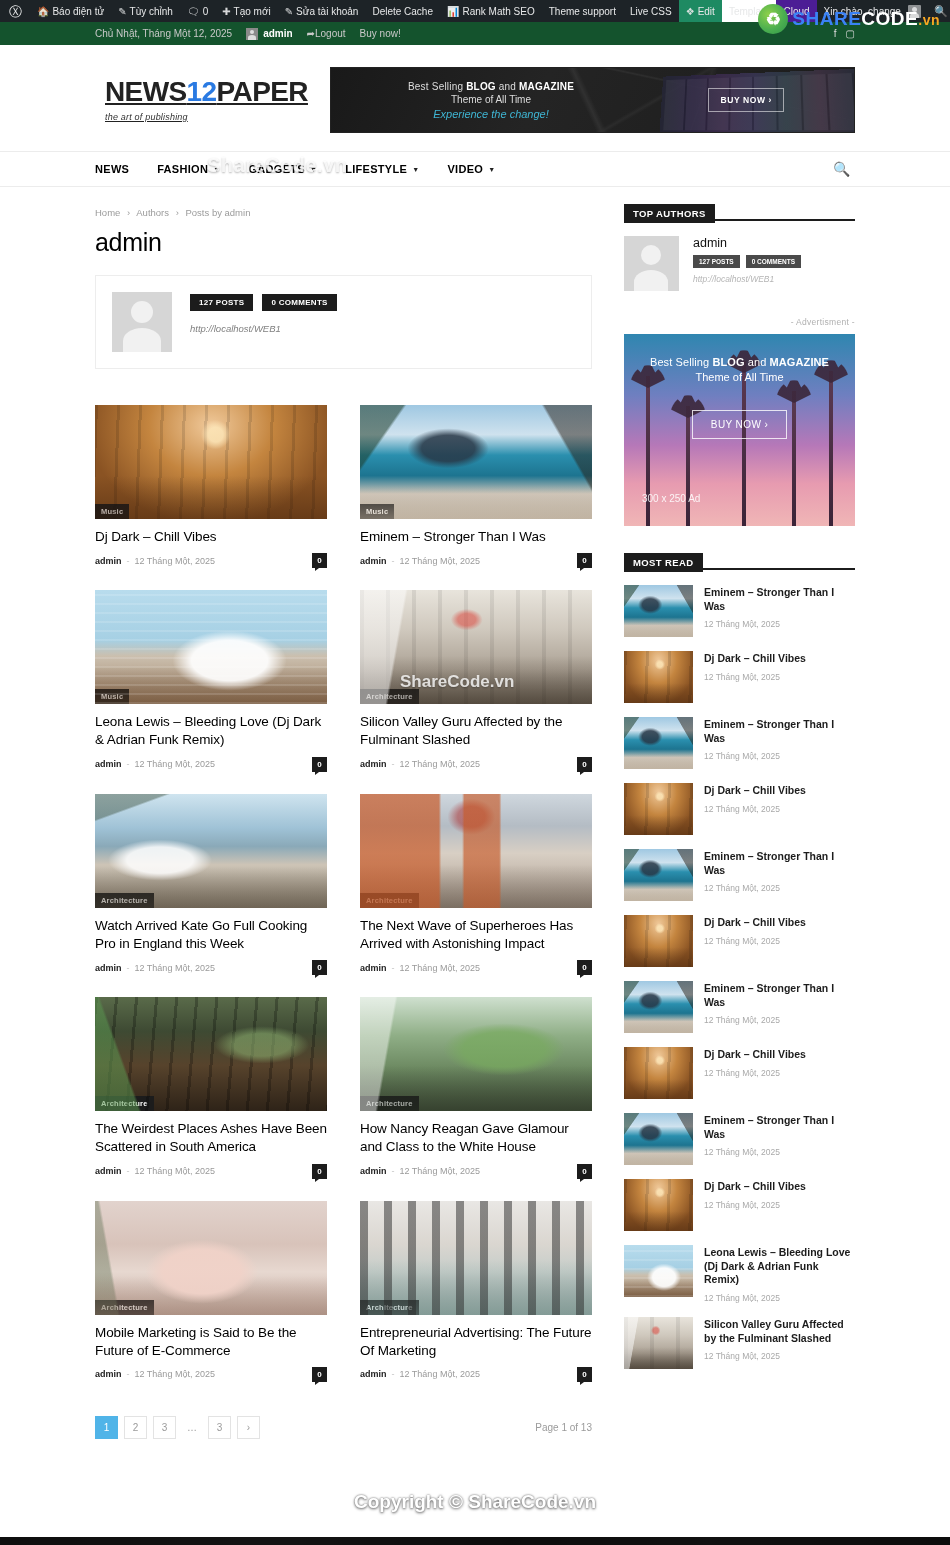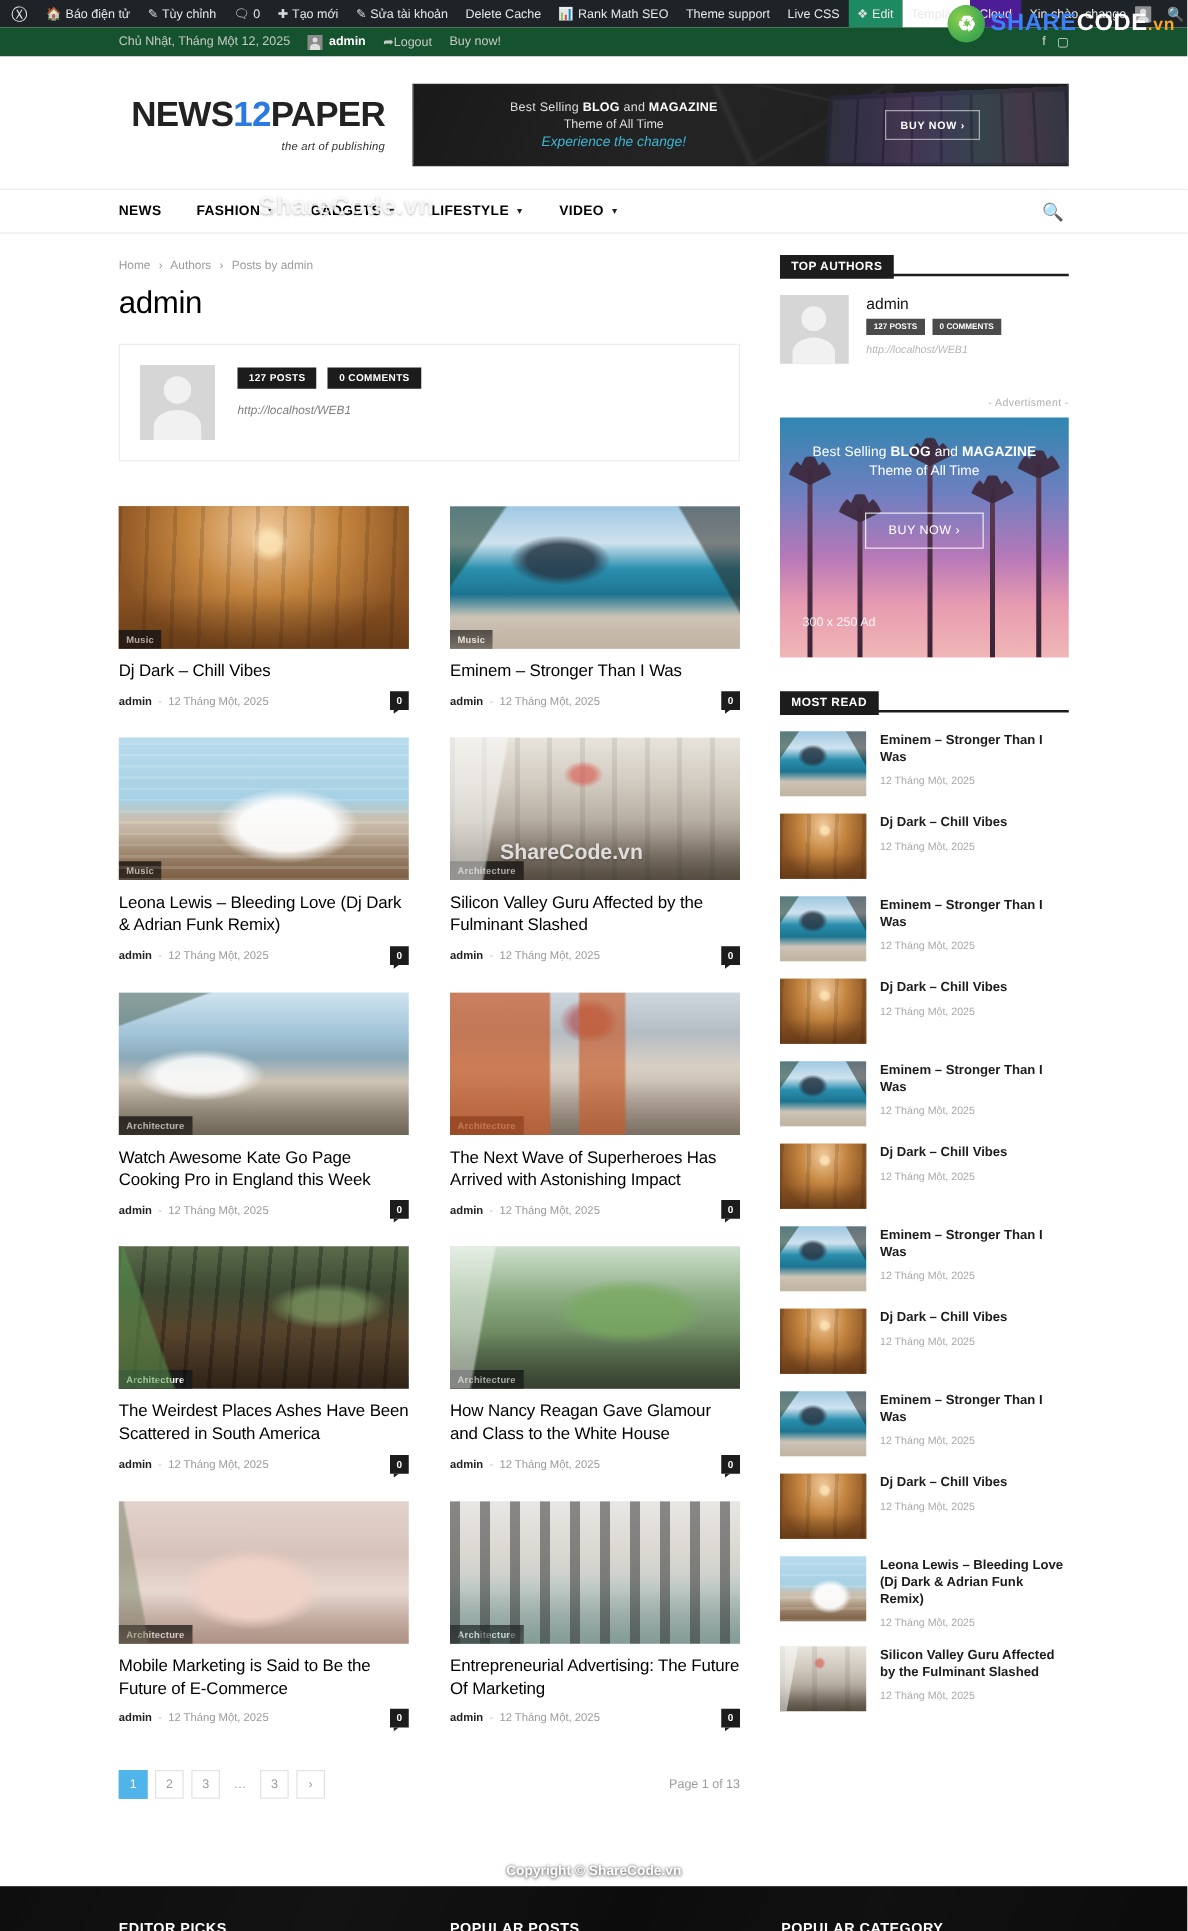--- a/index.html
+++ b/index.html
@@ -98,21 +98,21 @@
   .sc-share { color: #3b82f6; }
   .sc-code { color: #ffffff; }
   .sc-vn { color: #f5a623; font-size: 14px; }
 
   
   .header-wrap { background: #fff; }
   .header {
     width: 760px; margin: 0 auto; padding: 22px 0 18px;
     display: flex; align-items: center; justify-content: space-between;
   }
-  .logo-block { text-align: right; padding-left: 10px; }
+  .logo-block { text-align: left; padding-left: 10px; text-decoration: underline; }
   .logo-main { font-size: 28px; font-weight: 800; letter-spacing: -.6px; line-height: 1; }
   .logo-main .num { color: #2a7ae2; }
   .logo-sub { font-size: 9px; color: #333; margin-top: 6px; font-style: italic; letter-spacing: .2px; }
 
   .head-ad {
     width: 525px; height: 66px;
     background:
       linear-gradient(115deg, #191919 0%, #242424 40%, #1c1c1c 100%);
     position: relative; overflow: hidden;
     display: flex; align-items: center;
@@ -405,22 +405,22 @@
   .ad-size { position: absolute; left: 18px; bottom: 22px; z-index: 3; color: rgba(255,255,255,.88); font-size: 10px; }
 
   .mr-item { display: flex; gap: 11px; margin-bottom: 14px; align-items: flex-start; }
   .mr-thumb { width: 69px; height: 52px; flex: none; position: relative; overflow: hidden; }
   .mr-text { padding-top: 1px; }
   .mr-title { font-size: 10.5px; font-weight: bold; color: #1c1c1c; line-height: 1.3; }
   .mr-date { font-size: 8.5px; color: #a9a9a9; margin-top: 6px; }
 
   
   .copyright-wm {
-    text-align: center; font-size: 11px; font-weight: bold; color: #fff;
-    text-shadow: 0 1px 3px rgba(0,0,0,.55); padding: 12px 0 6px;
+    text-align: center; font-size: 19px; font-weight: bold; color: #fff;
+    text-shadow: 0 1px 3px rgba(0,0,0,.55); padding: 12px 0 24px;
     background: #fff; position: relative;
   }
   .copyright-wm span { color: #fff; text-shadow: 0 0 2px #777, 0 1px 3px rgba(0,0,0,.6); }
   .footer {
     background: #0b0b0b; position: relative; overflow: hidden; min-height: 74px;
     padding: 28px 0 0;
   }
   .footer::before {
     content: ""; position: absolute; inset: 0; opacity: .35;
     background:
@@ -628,21 +628,21 @@
             <span class="author">admin</span>
             <span class="dash">-</span>
             <span>12 Tháng Một, 2025</span>
             <span class="cmt-count">0</span>
           </div>
         </div>
         <div class="card">
           <div class="thumb img-lake">
             <span class="cat-tag">Architecture</span>
           </div>
-          <div class="card-title">Watch Awesome Kate Go Page Cooking Pro in England this Week</div>
+          <div class="card-title">Watch Arrived Kate Go Full Cooking Pro in England this Week</div>
           <div class="meta">
             <span class="author">admin</span>
             <span class="dash">-</span>
             <span>12 Tháng Một, 2025</span>
             <span class="cmt-count">0</span>
           </div>
         </div>
         <div class="card">
           <div class="thumb img-bedroom">
             <span class="cat-tag">Architecture</span>

